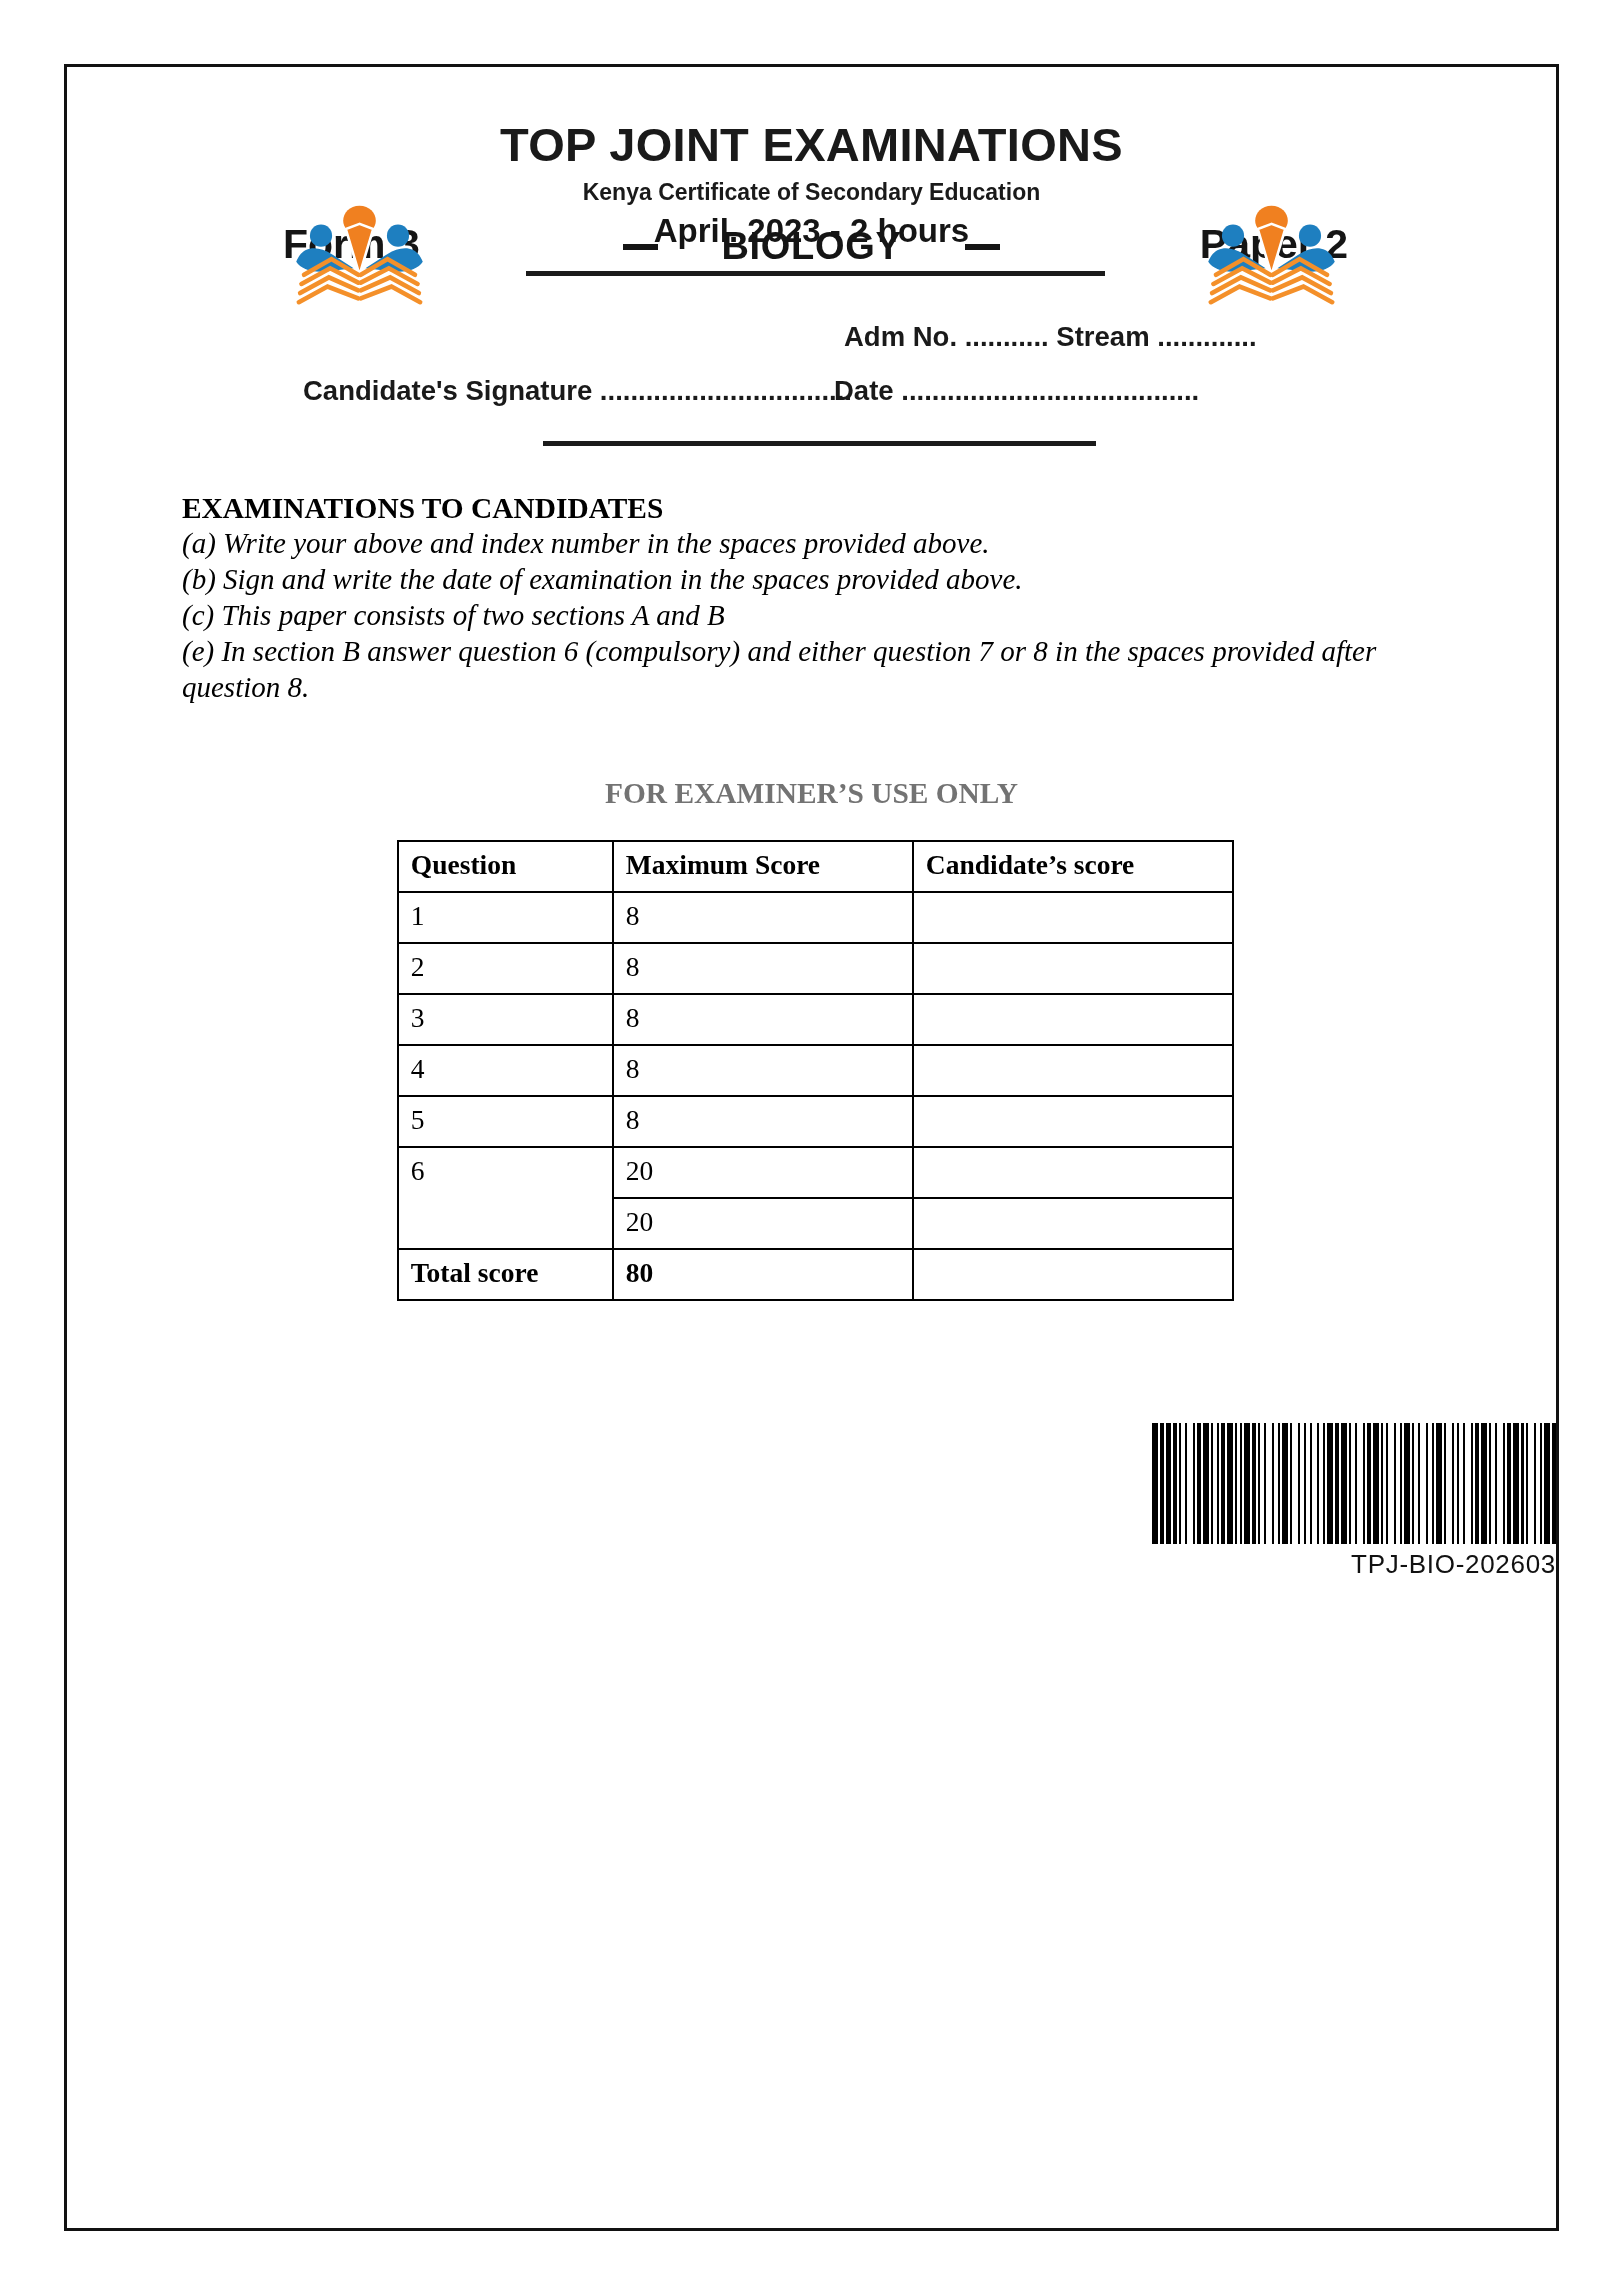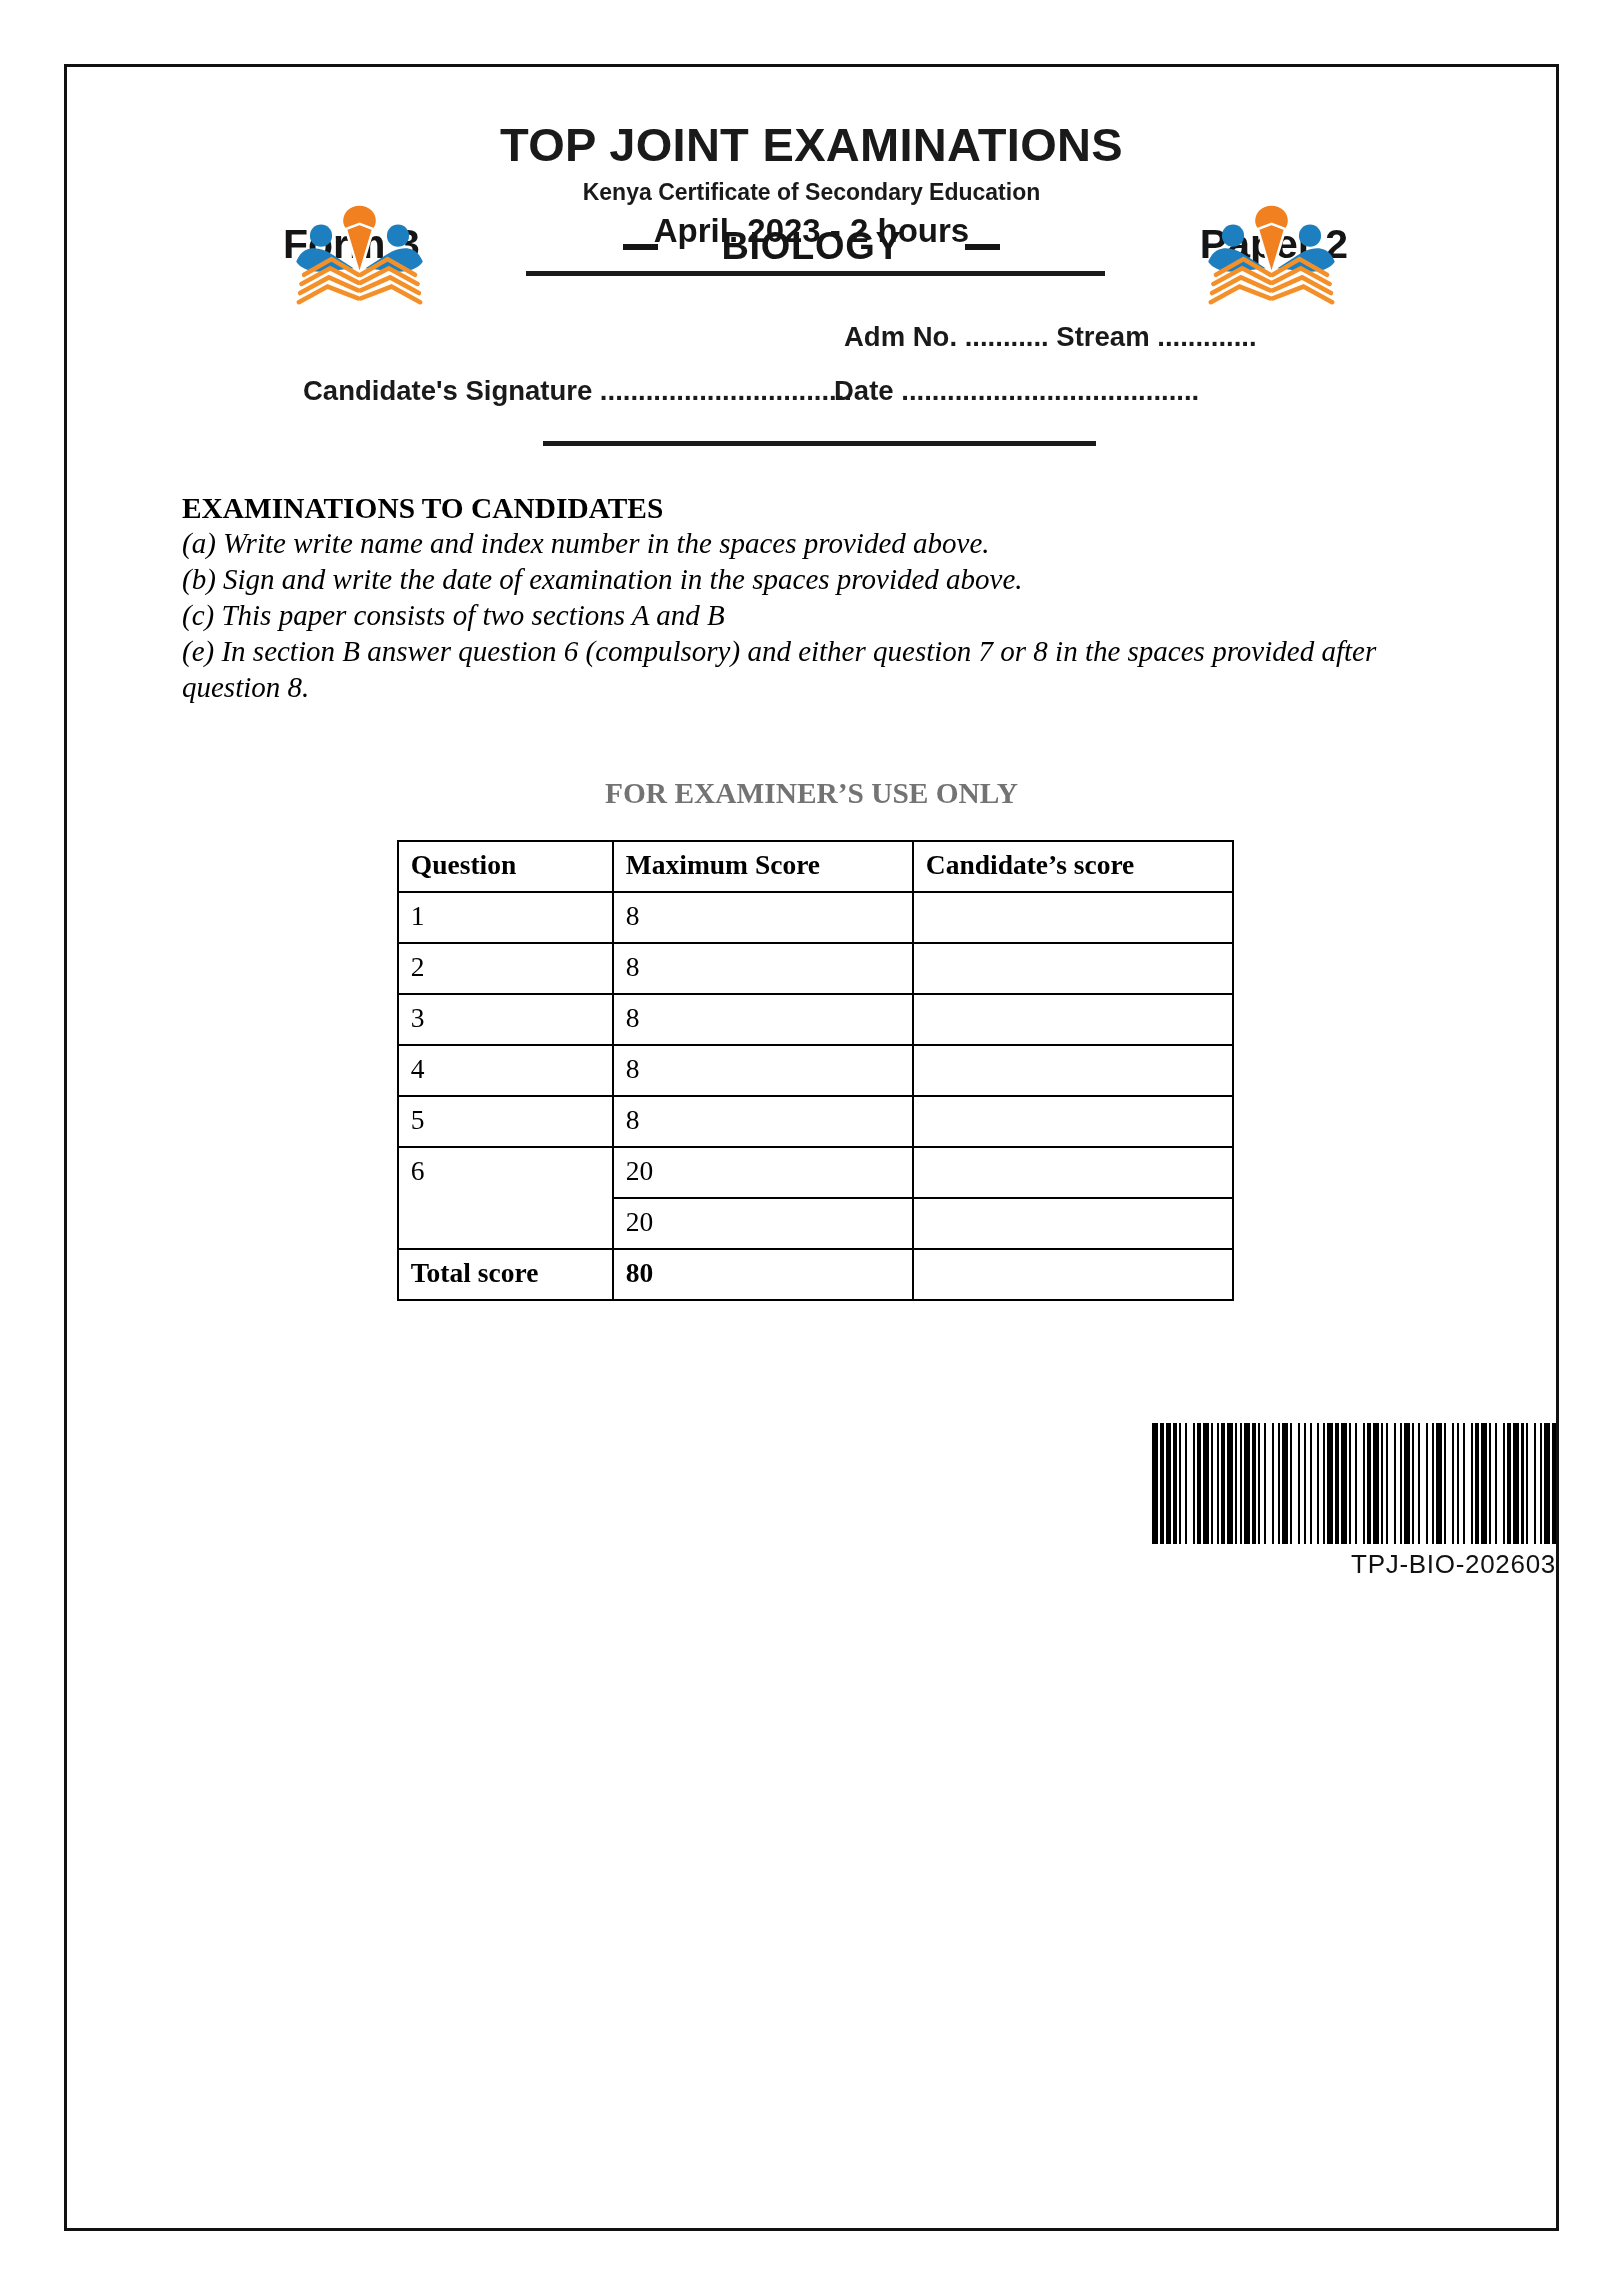--- a/index.html
+++ b/index.html
@@ -311,21 +311,21 @@
 
     <div class="cand-line" id="cand-sig-line">Candidate's Signature .................................</div>
 
     <div class="cand-line" id="cand-date-line">Date .......................................</div>
 
     <div class="rule-bottom"></div>
   </div>
 
   <div id="instructions">
     <div class="instr-heading">EXAMINATIONS TO CANDIDATES</div>
-    <div class="instr-line">(a) Write write name and index number in the spaces provided above.</div>
+    <div class="instr-line">(a) Write your above and index number in the spaces provided above.</div>
     <div class="instr-line">(b) Sign and write the date of examination in the spaces provided above.</div>
     <div class="instr-line">(c) This paper consists of two sections A and B</div>
     <div class="instr-line">(e) In section B answer question 6 (compulsory) and either question 7 or 8 in the spaces provided after question 8.</div>
   </div>
 
   <div id="examiner-heading">FOR EXAMINER’S USE ONLY</div>
 
   <table id="score-table">
     <colgroup>
       <col class="col-q">

